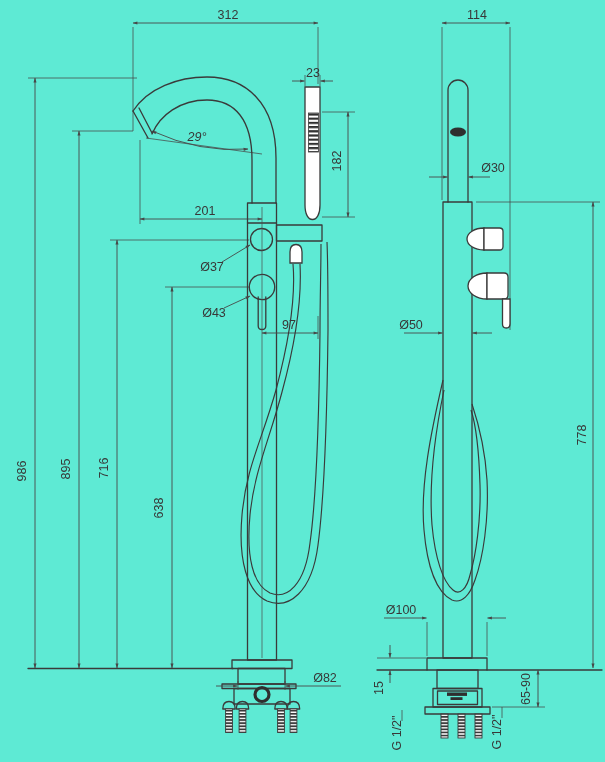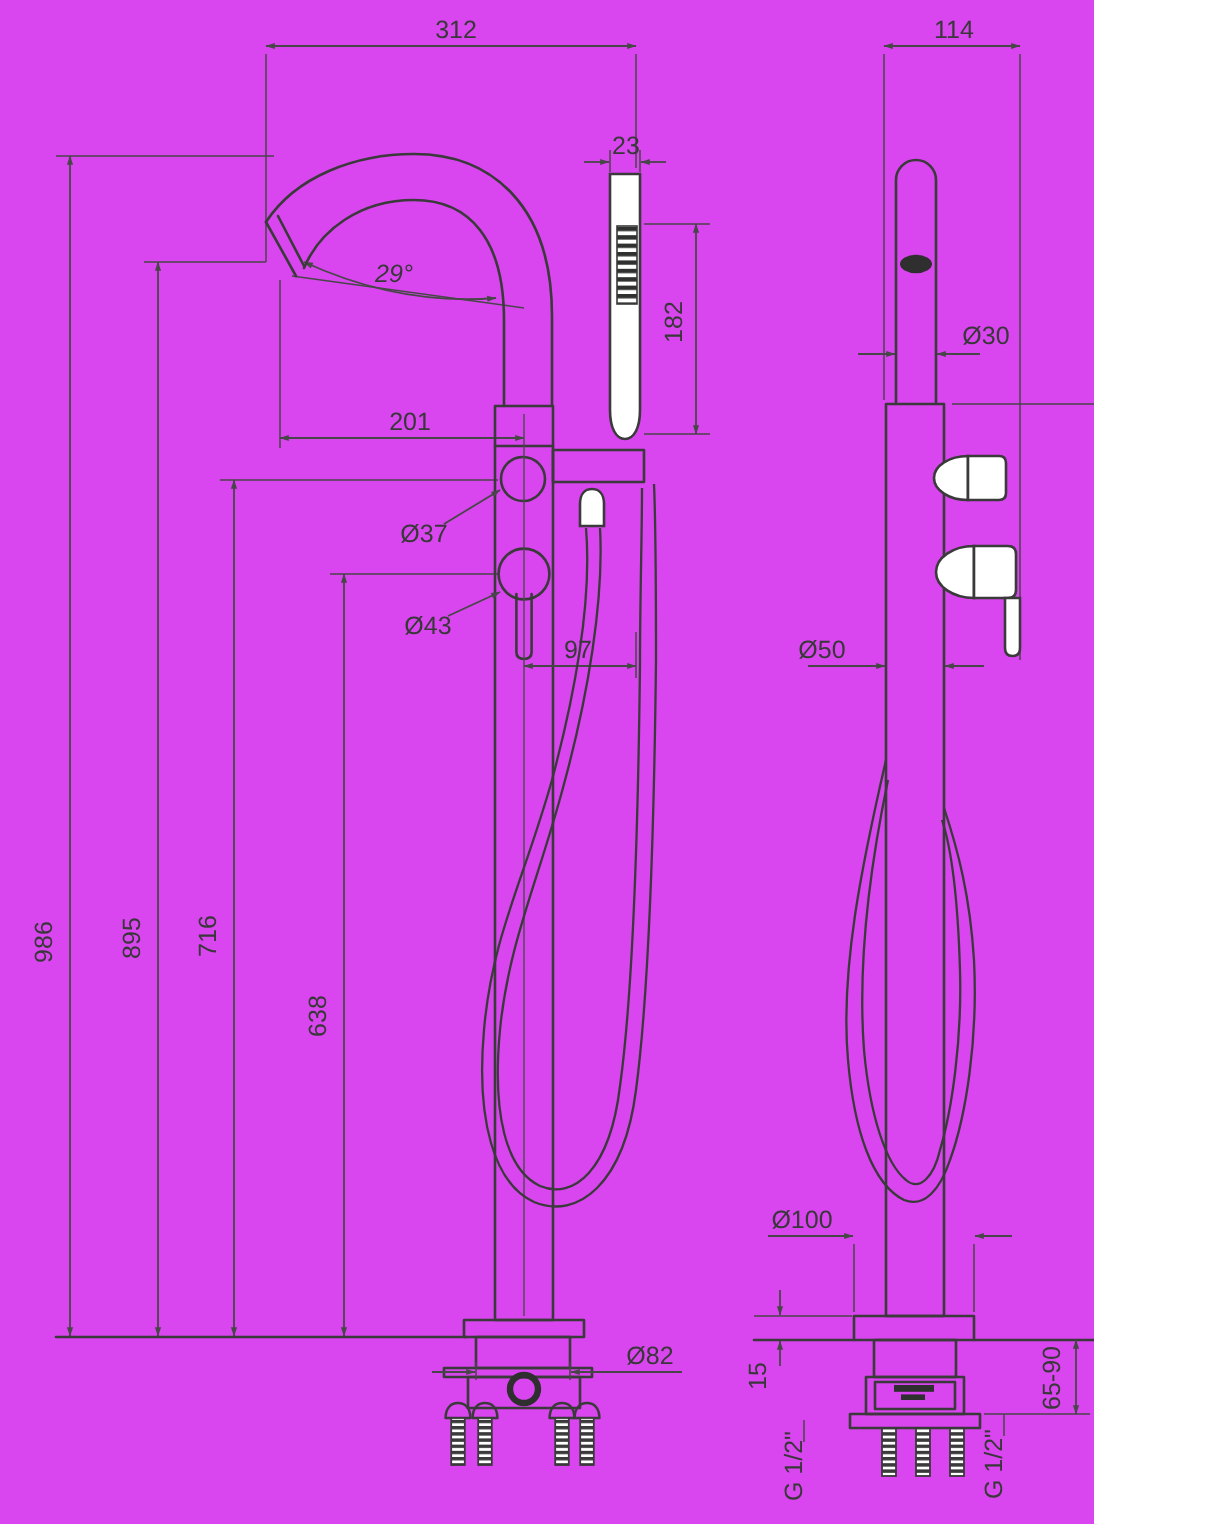--- a/index.html
+++ b/index.html
@@ -1,16 +1,16 @@
 <!DOCTYPE html>
 <html><head>
 <meta charset="utf-8">
 <style>
   html,body{margin:0;padding:0;background:#ffffff;}
-  .stage{width:547px;height:762px;background:#d946ef;position:relative;overflow:hidden;}
+  .stage{width:605px;height:762px;background:#5eead4;position:relative;overflow:hidden;}
   svg{display:block;}
   .part{stroke:#3a3a3a;stroke-width:1.3;fill:none;stroke-linecap:round;stroke-linejoin:round;}
   .partfill{stroke:#3a3a3a;stroke-width:1.3;fill:#ffffff;}
   .dim{stroke:#474747;stroke-width:.9;fill:none;}
   .thin{stroke:#474747;stroke-width:.75;fill:none;}
   .cl{stroke:#4a4a4a;stroke-width:.7;fill:none;}
   .hose{stroke:#3a3a3a;stroke-width:1.15;fill:none;}
   .lbl{font-family:"Liberation Sans",sans-serif;font-size:12.5px;fill:#383838;}
   .it{font-style:italic;}
   .dark{fill:#2f2f2f;stroke:none;}

